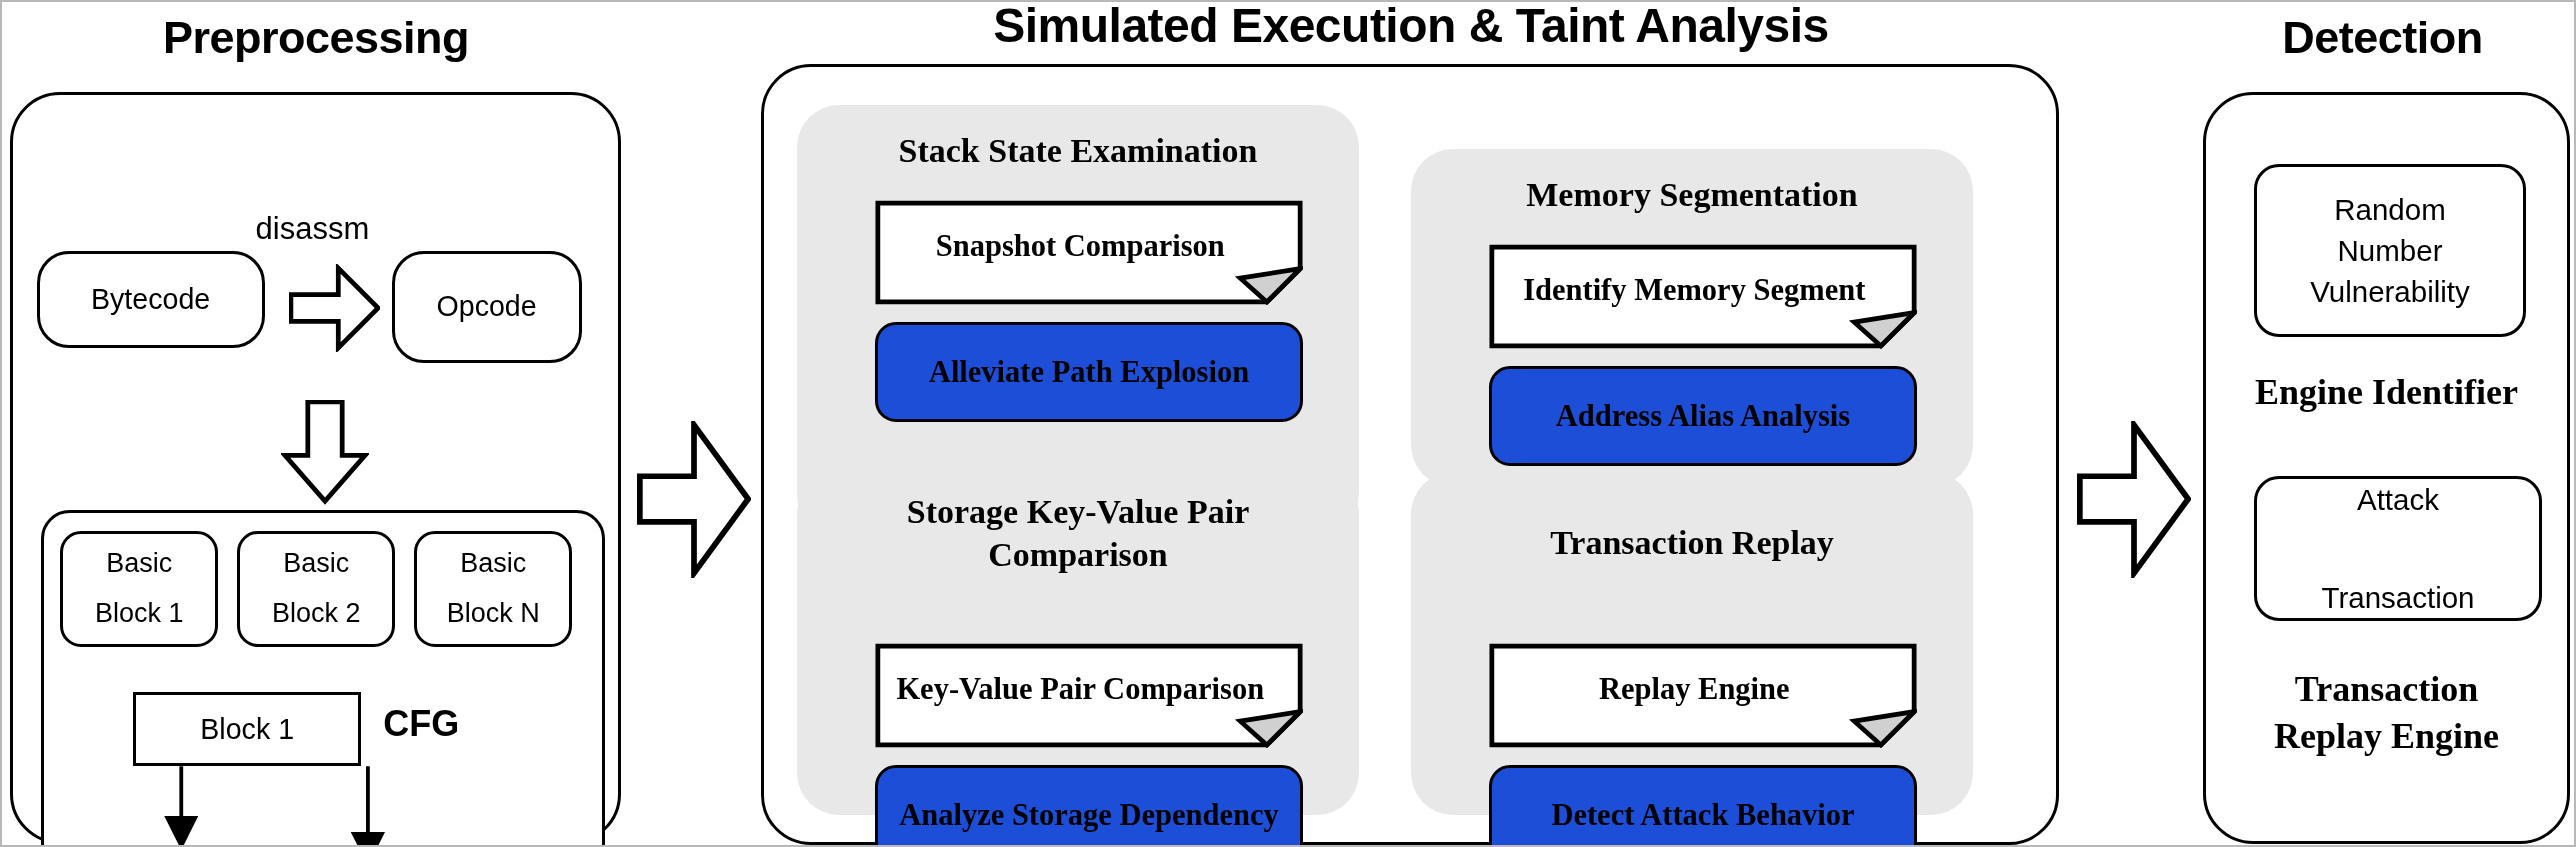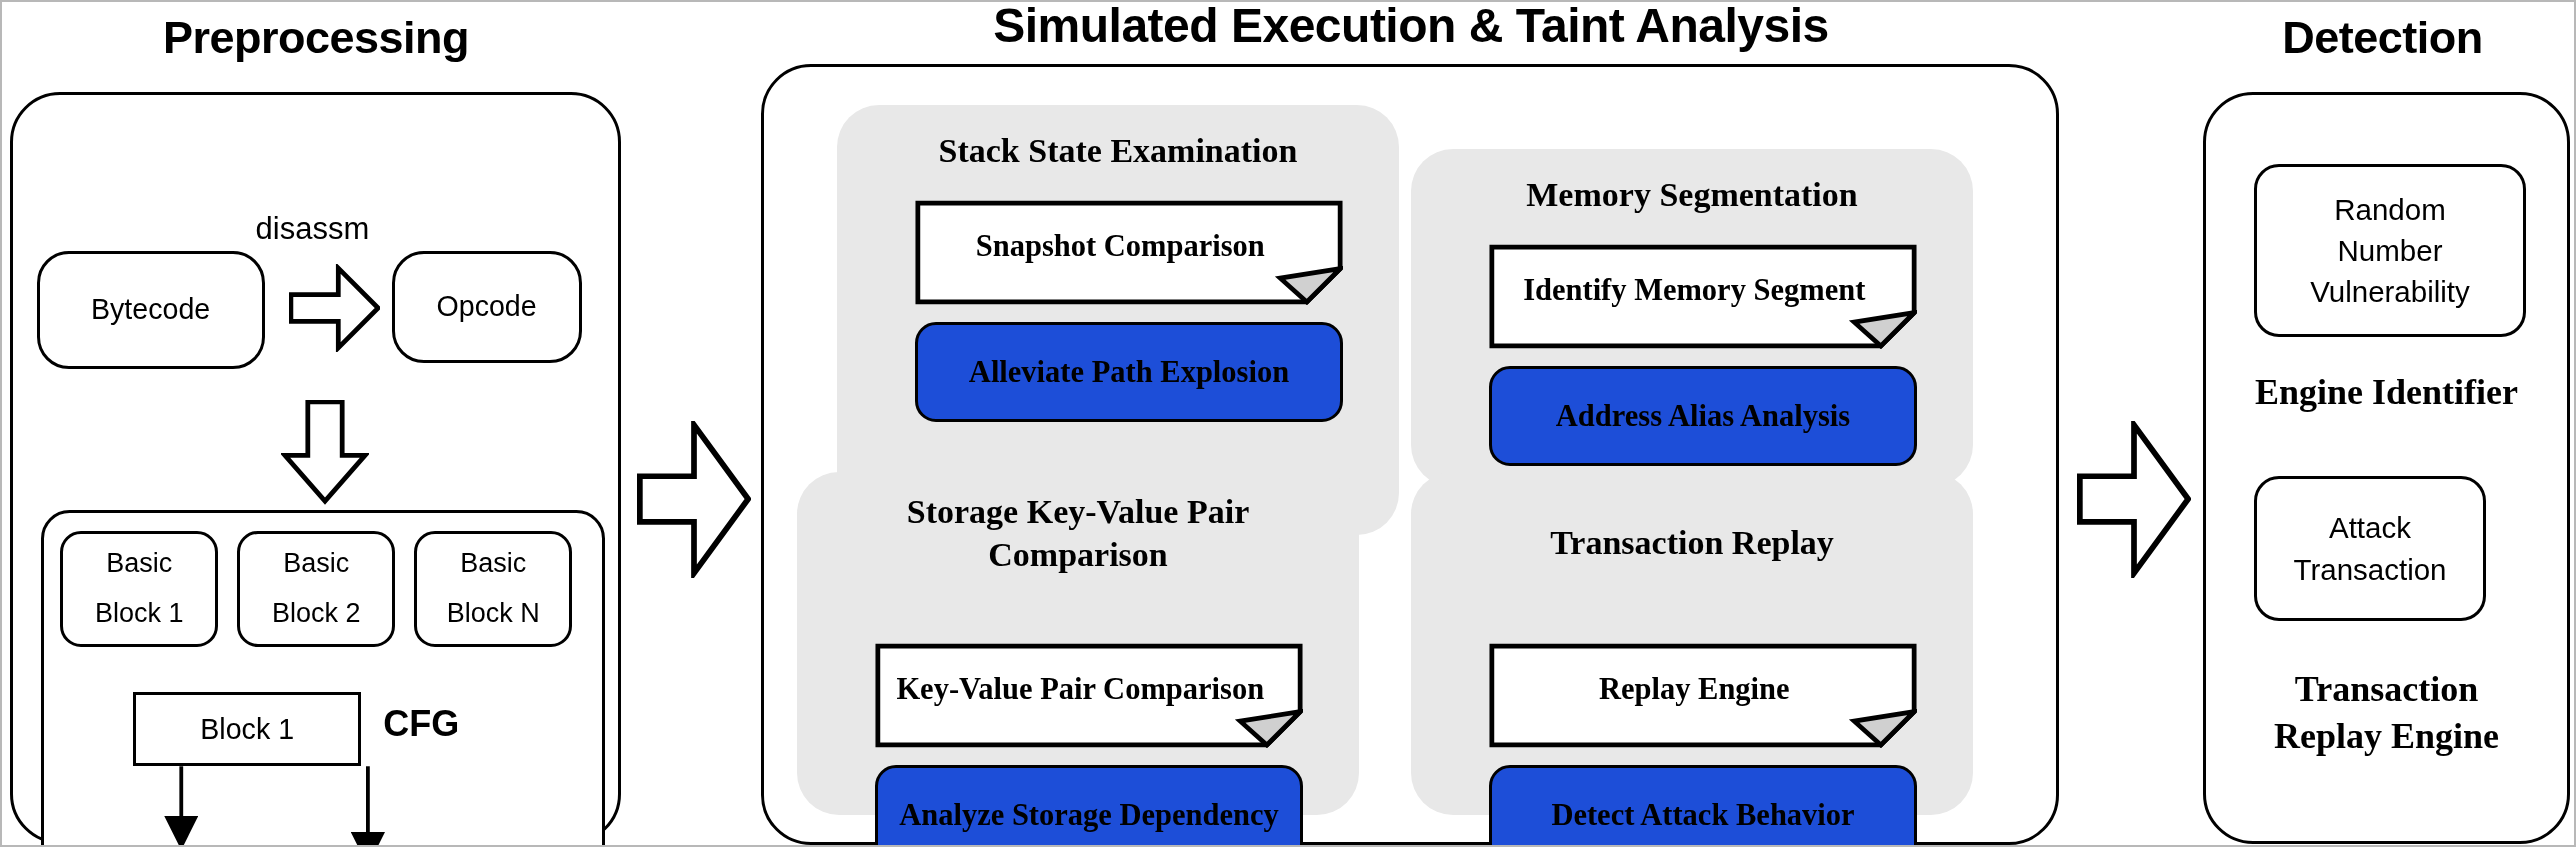--- a/index.html
+++ b/index.html
@@ -54,21 +54,21 @@
     display: flex;
     align-items: center;
     justify-content: center;
     text-align: center;
     font-family: "Liberation Sans", sans-serif;
     font-size: 28.6px;
     color: #000;
     line-height: 1.18;
     padding: 1.9px 5.7px;
   }
-  #node-bytecode { left: 24px;  top: 156px; width: 228px; height: 118px; }
+  #node-bytecode { left: 24px;  top: 156px; width: 228px; height: 97px; }
   #node-opcode   { left: 379px; top: 156px; width: 190px; height: 112px; }
 
   #label-disassm {
     position: absolute;
     left: 243px; top: 116px;
     font-family: "Liberation Sans", sans-serif;
     font-size: 31px;
     color: #000;
     white-space: nowrap;
   }
@@ -147,21 +147,21 @@
     pointer-events: none;
   }
 
   
   .group-panel {
     position: absolute;
     background: #e8e8e8;
     border-radius: 42px;
     box-sizing: border-box;
   }
-  #grp-stack    { left: 33px;  top: 38px;  width: 562px; height: 430px; margin-left: 40px; }
+  #grp-stack    { left: 33px;  top: 38px;  width: 562px; height: 430px; }
   #grp-memory   { left: 647px; top: 38px;  width: 562px; height: 338px; margin-top: 44px; }
   #grp-storage  { left: 33px;  top: 405px; width: 562px; height: 343px; }
   #grp-replay   { left: 647px; top: 405px; width: 562px; height: 343px; }
 
   .group-title {
     position: absolute;
     left: 0; right: 0;
     text-align: center;
     font-family: "Liberation Serif", serif;
     font-weight: bold;
@@ -232,21 +232,21 @@
     flex-direction: column;
     align-items: center;
     justify-content: center;
     font-family: "Liberation Sans", sans-serif;
     font-size: 29.5px;
     line-height: 1.4;
     color: #000;
     text-align: center;
   }
   #det-node-1 { left: 48px; top: 69px;  width: 272px; height: 173px; }
-  #det-node-2 { left: 48px; top: 381px; width: 232px; height: 145px; }
+  #det-node-2 { left: 48px; top: 381px; width: 288px; height: 145px; justify-content: space-between; }
 
   .det-caption {
     position: absolute;
     left: 0; right: 0;
     text-align: center;
     font-family: "Liberation Serif", serif;
     font-weight: bold;
     font-size: 36px;
     line-height: 1.3;
     color: #000;

